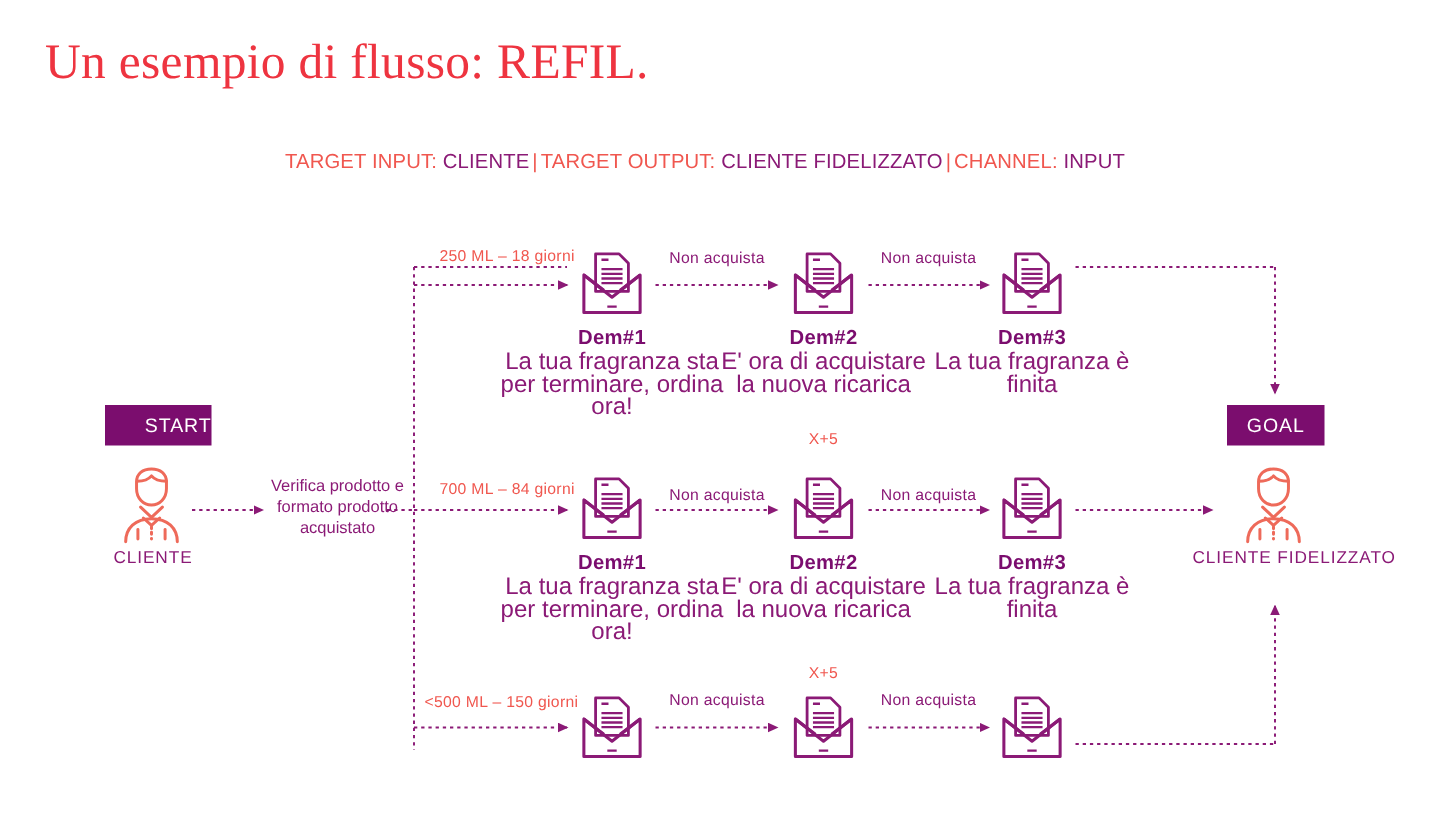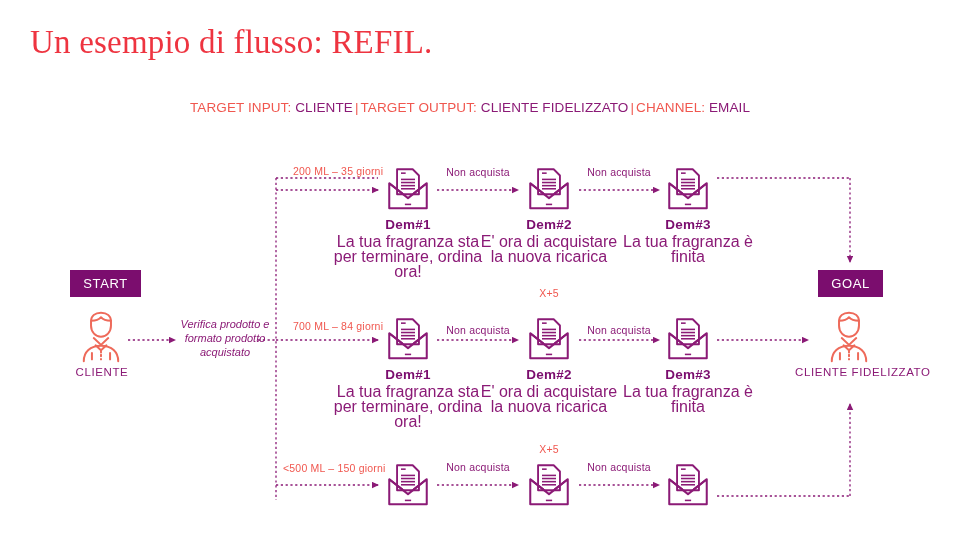--- a/index.html
+++ b/index.html
@@ -24,21 +24,21 @@
   #subtitle .k{color:#f0574f;text-align:right;}
   #subtitle .v{color:#8b1a76;}
   #subtitle .sep{color:#f0574f;padding:0 2px;}
 
   
   .chip{
     position:absolute;background:#7b0d6e;color:#ffffff;
     font-size:13px;letter-spacing:.6px;
     display:flex;align-items:center;justify-content:center;
   }
-  #start-chip{left:70px;top:270px;width:71px;height:27px;}
+  #start-chip{left:70px;top:270px;width:71px;height:27px;justify-content:flex-end;}
   #goal-chip{left:818px;top:270px;width:65px;height:27px;}
 
   
   .person{position:absolute;}
   .person .plabel{
     position:absolute;left:50%;transform:translateX(-50%);
     color:#8b1a76;font-size:11.5px;letter-spacing:.6px;
     text-align:center;white-space:nowrap;line-height:14px;
   }
 
@@ -70,21 +70,21 @@
   svg.wires{position:absolute;left:0;top:0;width:962px;height:545px;
             pointer-events:none;}
 </style>
 </head>
 <body>
 
 <div class="stage">
 
   <div id="page-title">Un esempio di flusso: REFIL.</div>
 
-  <div id="subtitle"><span class="k">TARGET INPUT:</span> <span class="v">CLIENTE</span><span class="sep">|</span><span class="k">TARGET OUTPUT:</span> <span class="v">CLIENTE FIDELIZZATO</span><span class="sep">|</span><span class="k">CHANNEL:</span> <span class="v">EMAIL</span></div>
+  <div id="subtitle"><span class="k">TARGET INPUT:</span> <span class="v">CLIENTE</span><span class="sep">|</span><span class="k">TARGET OUTPUT:</span> <span class="v">CLIENTE FIDELIZZATO</span><span class="sep">|</span><span class="k">CHANNEL:</span> <span class="v">INPUT</span></div>
 
   <svg class="wires" viewBox="0 0 962 545" xmlns="http://www.w3.org/2000/svg">
     <defs>
       <marker id="ah" markerWidth="7" markerHeight="7" refX="6" refY="3.2" orient="auto" markerUnits="userSpaceOnUse">
         <path d="M0,0 L7,3.2 L0,6.4 z" fill="#8b1a76"></path>
       </marker>
     </defs>
     <g stroke="#8b1a76" stroke-width="1.3" fill="none" stroke-dasharray="2.2 2.6" stroke-linecap="butt">
 
       <line x1="128" y1="340" x2="175" y2="340" marker-end="url(#ah)"></line>
@@ -159,23 +159,23 @@
       <g stroke="#ee6a5a" stroke-width="2.2" stroke-linecap="round">
         <line x1="32" y1="51" x2="32" y2="53.5" stroke-dasharray="1.5 3"></line>
         <line x1="32" y1="55" x2="32" y2="60" stroke-dasharray="1.5 3"></line>
         <line x1="22" y1="53" x2="22" y2="60"></line>
         <line x1="42" y1="53" x2="42" y2="60"></line>
       </g>
     </svg>
     <span class="plabel" style="top:60px;width:110px;">CLIENTE FIDELIZZATO</span>
   </div>
 
-  <div class="mlabel" style="left:165px;top:317px;font-style:italic;">Verifica prodotto e formato prodotto acquistato</div>
-
-  <div class="elabel red" style="left:293px;top:165px;">200 ML – 35 giorni</div>
+  <div class="mlabel" style="left:165px;top:317px;">Verifica prodotto e formato prodotto acquistato</div>
+
+  <div class="elabel red" style="left:293px;top:165px;">250 ML – 18 giorni</div>
   <div class="elabel red" style="left:293px;top:320px;">700 ML – 84 giorni</div>
   <div class="elabel red" style="left:283px;top:462px;">&lt;500 ML – 150 giorni</div>
 
   <div class="elabel red center" style="left:549px;top:287px;">X+5</div>
   <div class="elabel red center" style="left:549px;top:443px;">X+5</div>
 
   <div class="elabel purple center" style="left:478px;top:166px;">Non acquista</div>
   <div class="elabel purple center" style="left:619px;top:166px;">Non acquista</div>
 
   <div class="elabel purple center" style="left:478px;top:324px;">Non acquista</div>

